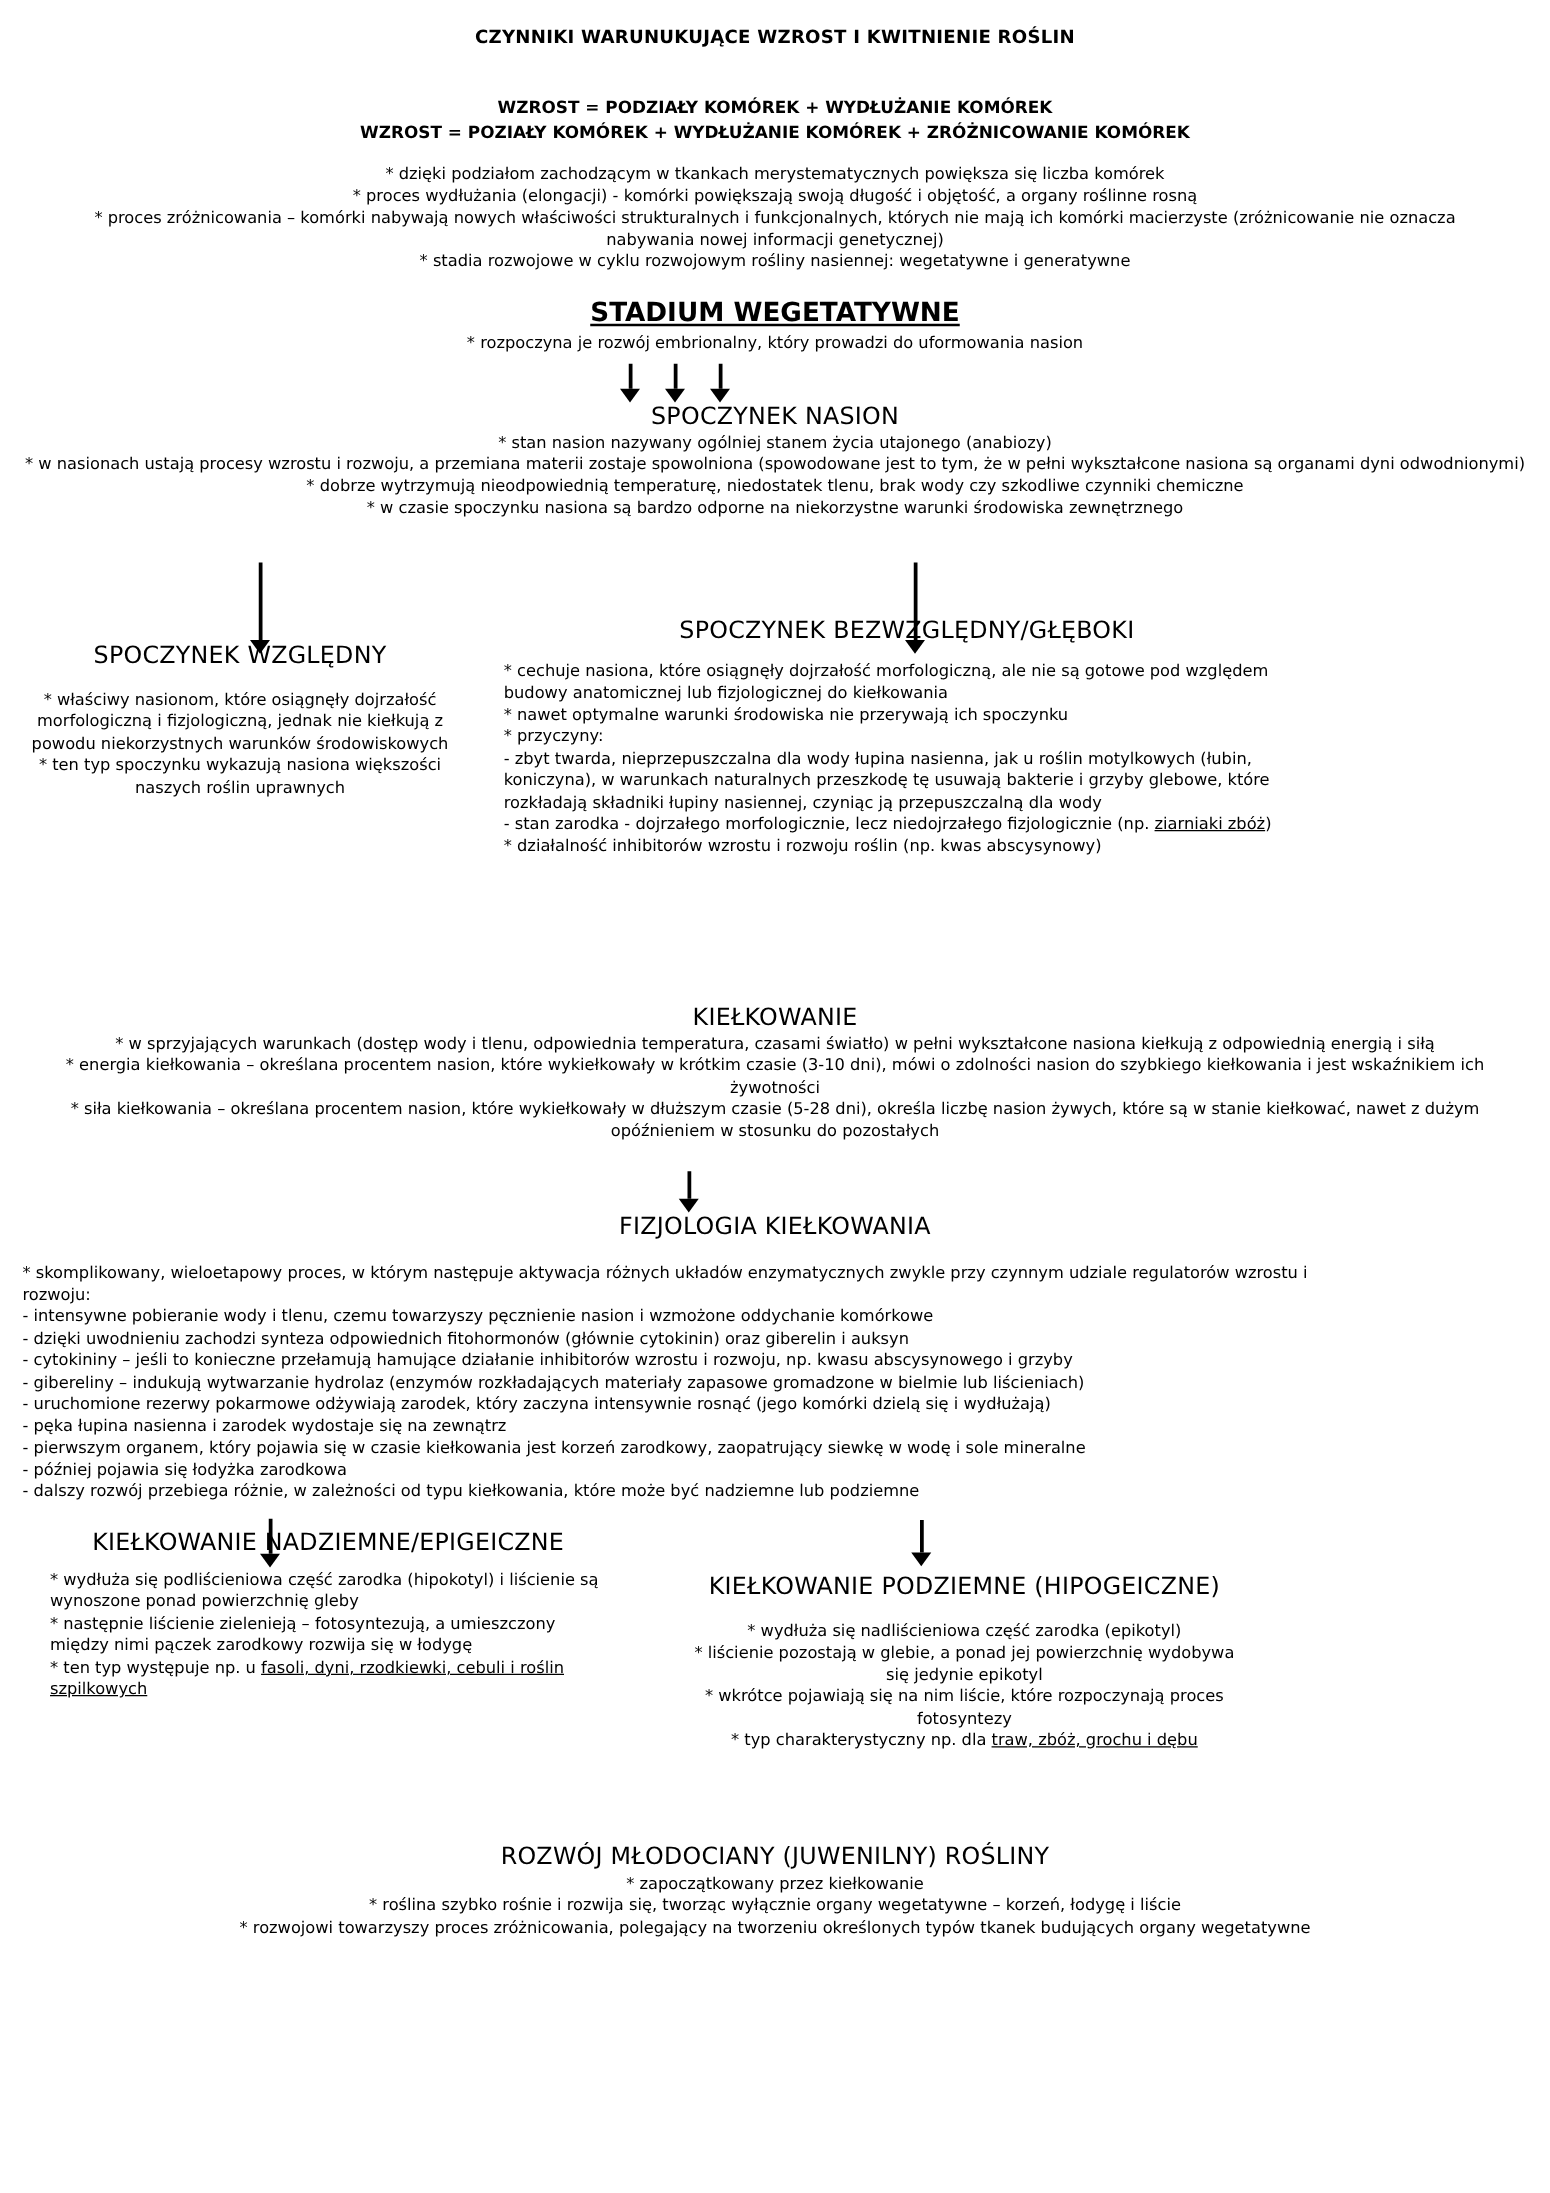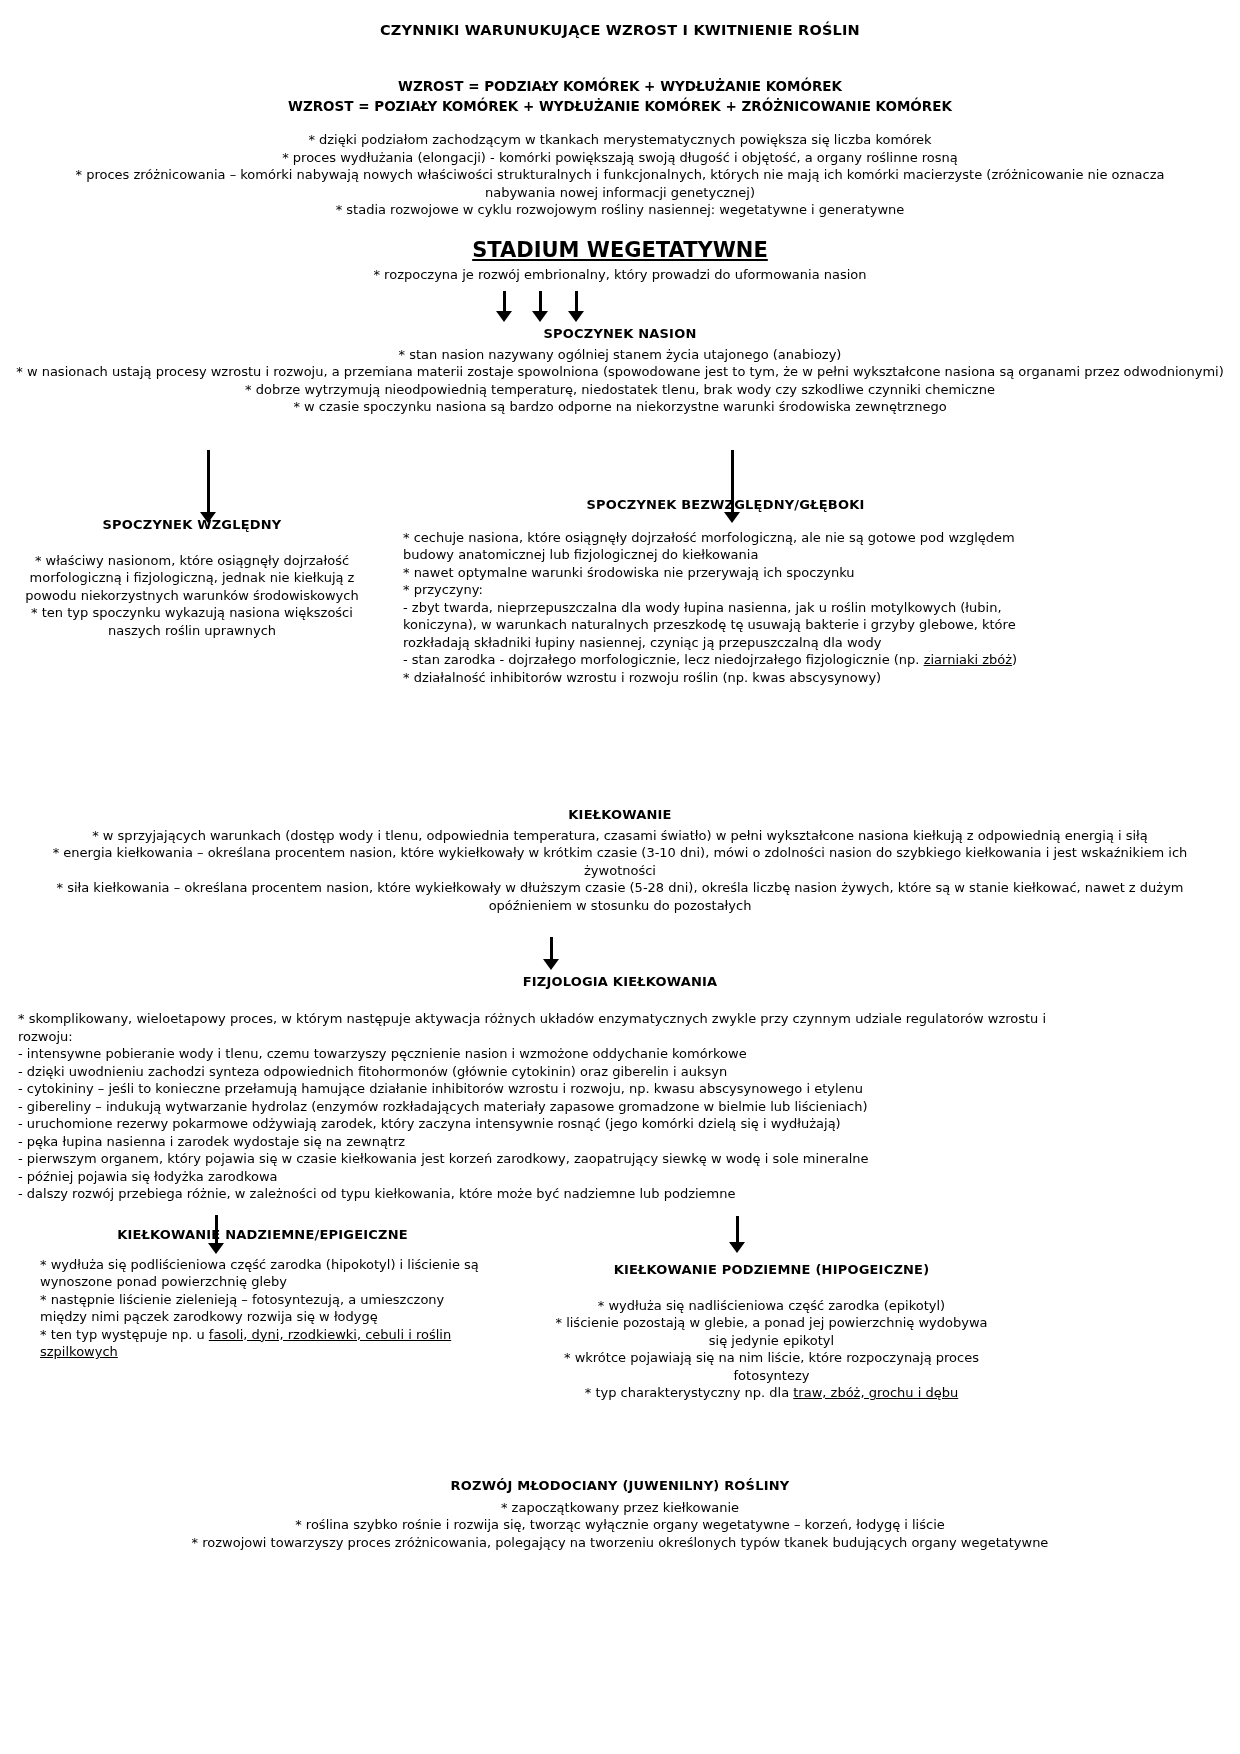--- a/index.html
+++ b/index.html
@@ -10,21 +10,21 @@
     font-family:"DejaVu Sans","Liberation Sans",sans-serif;
     font-size:13px; line-height:17.5px;
   }
   .abs { position:absolute; }
   .center { text-align:center; }
   .left { text-align:left; }
   .b { font-weight:normal; }
   .u { text-decoration:underline; }
   .title { font-weight:bold; font-size:14.5px; letter-spacing:0.2px; }
   .eq { font-weight:bold; font-size:13.5px; line-height:20px; }
-  .h { font-weight:bold; font-size:13px; letter-spacing:0.2px; }
+  .h { font-weight:normal; font-size:19px; letter-spacing:0.2px; }
   .h-big { font-weight:bold; font-size:21px; text-decoration:underline; margin-bottom:6px; }
   .line { min-height:17.5px; }
   .gap-sm { margin-top:12px; }
   .gap-md { margin-top:15px; }
   .gap-lg { margin-top:18px;text-align:center; }
   
   .arrow { display:flex; flex-direction:column; align-items:center; width:16px; }
   .arrow .shaft { width:3px; background:#000; flex:1; }
   .arrow .head {
     width:0; height:0;
@@ -69,21 +69,21 @@
     </div>
   <div class="abs arrow" style="left:568px; top:281px; height:31px;">
       <div class="shaft"></div>
       <div class="head"></div>
     </div>
 
   <div class="abs center" style="top:315px; left:0; width:1240px;">
     <div class="h">SPOCZYNEK NASION</div>
     <div class="gap-sm" style="margin-top:3px;">
         <div class="line"><span>* stan nasion nazywany ogólniej stanem życia utajonego (</span><span class="b">anabiozy</span><span>)</span></div>
-        <div class="line">* w nasionach ustają procesy wzrostu i rozwoju, a przemiana materii zostaje spowolniona (spowodowane jest to tym, że w pełni wykształcone nasiona są organami przez odwodnionymi)</div>
+        <div class="line">* w nasionach ustają procesy wzrostu i rozwoju, a przemiana materii zostaje spowolniona (spowodowane jest to tym, że w pełni wykształcone nasiona są organami dyni odwodnionymi)</div>
         <div class="line">* dobrze wytrzymują nieodpowiednią temperaturę, niedostatek tlenu, brak wody czy szkodliwe czynniki chemiczne</div>
         <div class="line">* w czasie spoczynku nasiona są bardzo odporne na niekorzystne warunki środowiska zewnętrznego</div>
       </div>
   </div>
 
   <div class="abs arrow" style="left:200px; top:440px; height:73px;">
       <div class="shaft"></div>
       <div class="head"></div>
     </div>
   <div class="abs arrow" style="left:724px; top:440px; height:73px;">
@@ -125,21 +125,21 @@
       <div class="head"></div>
     </div>
 
   <div class="abs center" style="top:963px; left:0; width:1240px;">
     <div class="h">FIZJOLOGIA KIEŁKOWANIA</div>
   </div>
   <div class="abs left" style="top:1000px; left:18px; width:1030px;">
       <div class="line">* skomplikowany, wieloetapowy proces, w którym następuje aktywacja różnych układów enzymatycznych zwykle przy czynnym udziale regulatorów wzrostu i rozwoju:</div>
       <div class="line">- intensywne pobieranie wody i tlenu, czemu towarzyszy pęcznienie nasion i wzmożone oddychanie komórkowe</div>
       <div class="line"><span>- dzięki uwodnieniu zachodzi synteza odpowiednich </span><span class="b">fitohormonów</span><span> (głównie </span><span class="b">cytokinin</span><span>) oraz </span><span class="b">giberelin</span><span> i </span><span class="b">auksyn</span></div>
-      <div class="line"><span>- </span><span class="b">cytokininy</span><span> – jeśli to konieczne przełamują hamujące działanie inhibitorów wzrostu i rozwoju, np. </span><span class="b">kwasu abscysynowego</span><span> i </span><span class="b">etylenu</span></div>
+      <div class="line"><span>- </span><span class="b">cytokininy</span><span> – jeśli to konieczne przełamują hamujące działanie inhibitorów wzrostu i rozwoju, np. </span><span class="b">kwasu abscysynowego</span><span> i </span><span class="b">grzyby</span></div>
       <div class="line"><span>- </span><span class="b">gibereliny</span><span> – indukują wytwarzanie </span><span class="b">hydrolaz</span><span> (enzymów rozkładających materiały zapasowe gromadzone w bielmie lub liścieniach)</span></div>
       <div class="line">- uruchomione rezerwy pokarmowe odżywiają zarodek, który zaczyna intensywnie rosnąć (jego komórki dzielą się i wydłużają)</div>
       <div class="line">- pęka łupina nasienna i zarodek wydostaje się na zewnątrz</div>
       <div class="line">- pierwszym organem, który pojawia się w czasie kiełkowania jest korzeń zarodkowy, zaopatrujący siewkę w wodę i sole mineralne</div>
       <div class="line"><span>- później pojawia się </span><span class="b">łodyżka zarodkowa</span></div>
       <div class="line">- dalszy rozwój przebiega różnie, w zależności od typu kiełkowania, które może być nadziemne lub podziemne</div>
     </div>
 
   <div class="abs arrow" style="left:208px; top:1205px; height:39px;">
       <div class="shaft"></div>

